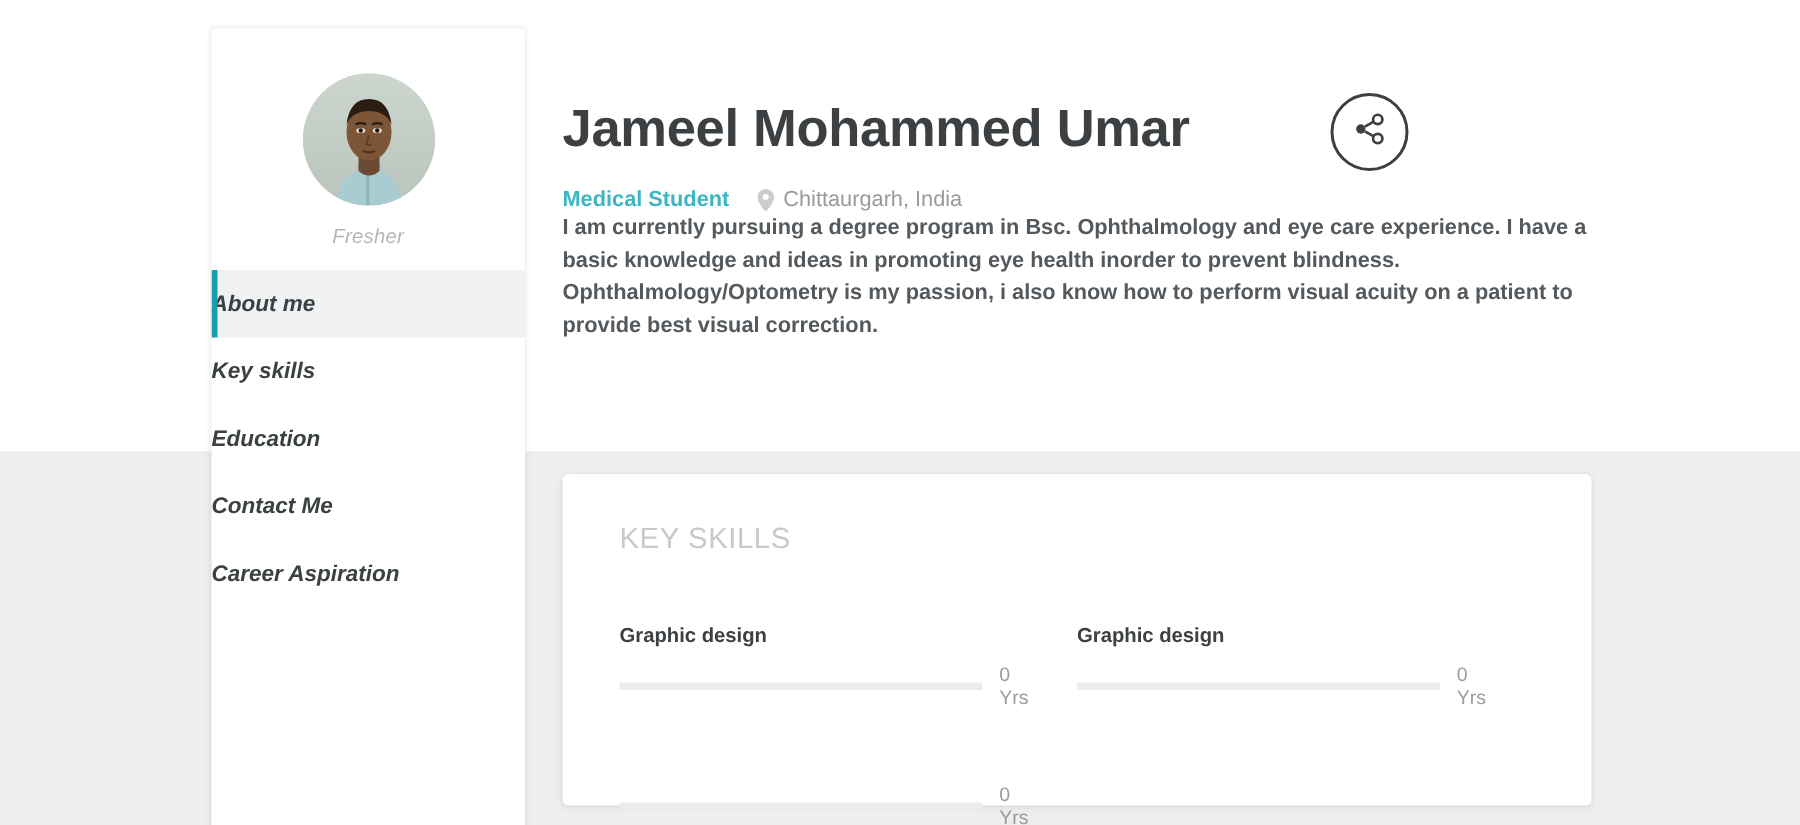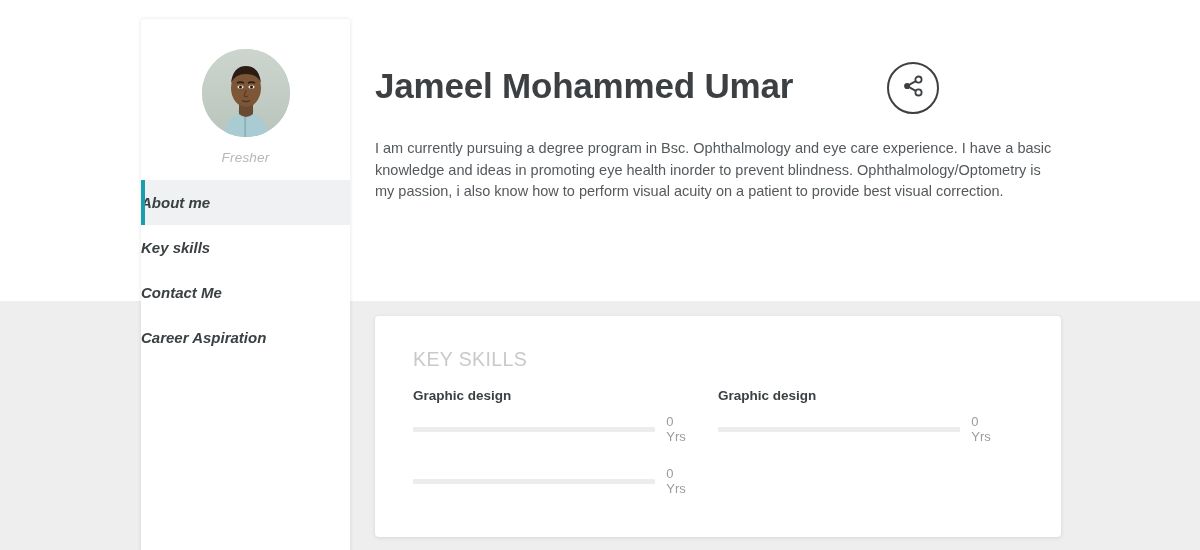--- a/index.html
+++ b/index.html
@@ -121,25 +121,26 @@
   .pin-icon {
     margin-left: 19px;
     margin-right: 6px;
     display: inline-flex;
     align-items: center;
   }
   .meta-location {
     color: #9a9a9a;
   }
   .bio {
-    margin-top: 27px;
+    margin-top: 1px;
     width: 686px;
     font-size: 14.5px;
     line-height: 21.5px;
     color: #54595d;
+    font-weight: bold;
   }
 
   
   .actions {
     position: absolute;
     left: 851px;
     top: 62px;
     display: flex;
     align-items: center;
   }
@@ -194,20 +195,21 @@
     margin-top: 17px;
     padding: 0 38px;
     display: flex;
     flex-wrap: wrap;
   }
   .skill {
     width: 50%;
     margin-bottom: 22px;
     box-sizing: border-box;
     padding-right: 22px;
+    margin-top: 28px;
   }
   .skill-name {
     font-size: 13.5px;
     font-weight: bold;
     color: #3c4043;
     margin-bottom: 11px;
   }
   .skill-row {
     display: flex;
     align-items: center;
@@ -268,30 +270,43 @@
   </div>
 
   <div class="nav">
     <div class="nav-item active">
       <span>About me</span>
     </div>
     <div class="nav-item">
       <span>Key skills</span>
     </div>
     <div class="nav-item">
+      <span>Education</span>
+    </div>
+    <div class="nav-item">
       <span>Contact Me</span>
     </div>
     <div class="nav-item">
       <span>Career Aspiration</span>
     </div>
   </div>
 </div>
 
 <div class="profile-header">
   <h1 class="name">Jameel Mohammed Umar</h1>
+  <div class="meta-line">
+    <span class="meta-role">Medical Student</span>
+    <span class="pin-icon">
+      <svg width="11" height="15" viewBox="0 0 11 15">
+        <path d="M5.5 0 C2.46 0 0 2.46 0 5.5 C0 9.6 5.5 15 5.5 15 C5.5 15 11 9.6 11 5.5 C11 2.46 8.54 0 5.5 0 Z" fill="#c9cdd0"></path>
+        <circle cx="5.5" cy="5.3" r="2" fill="#ffffff"></circle>
+      </svg>
+    </span>
+    <span class="meta-location">Chittaurgarh, India</span>
+  </div>
   <p class="bio">I am currently pursuing a degree program in Bsc. Ophthalmology and eye care experience. I have a basic knowledge and ideas in promoting eye health inorder to prevent blindness. Ophthalmology/Optometry is my passion, i also know how to perform visual acuity on a patient to provide best visual correction.</p>
 </div>
 
 <div class="actions">
   <div class="share-btn">
     <span>
       <svg width="22" height="22" viewBox="0 0 22 22">
         <circle cx="16.5" cy="4.6" r="3.1" fill="none" stroke="#3c4043" stroke-width="1.8"></circle>
         <circle cx="16.5" cy="17.4" r="3.1" fill="none" stroke="#3c4043" stroke-width="1.8"></circle>
         <circle cx="5.2" cy="11" r="3.1" fill="#3c4043"></circle>

